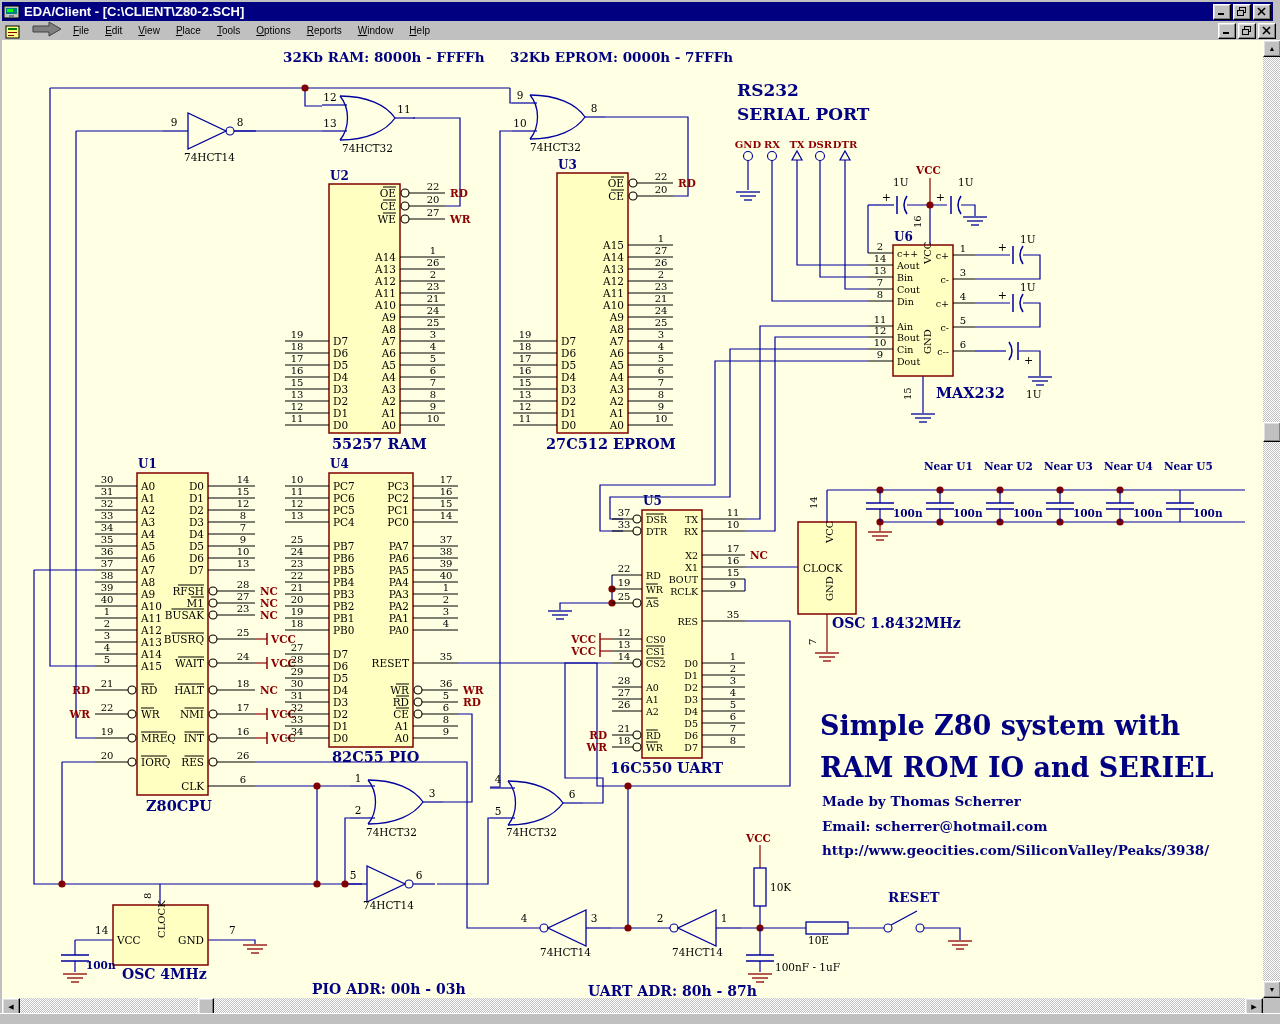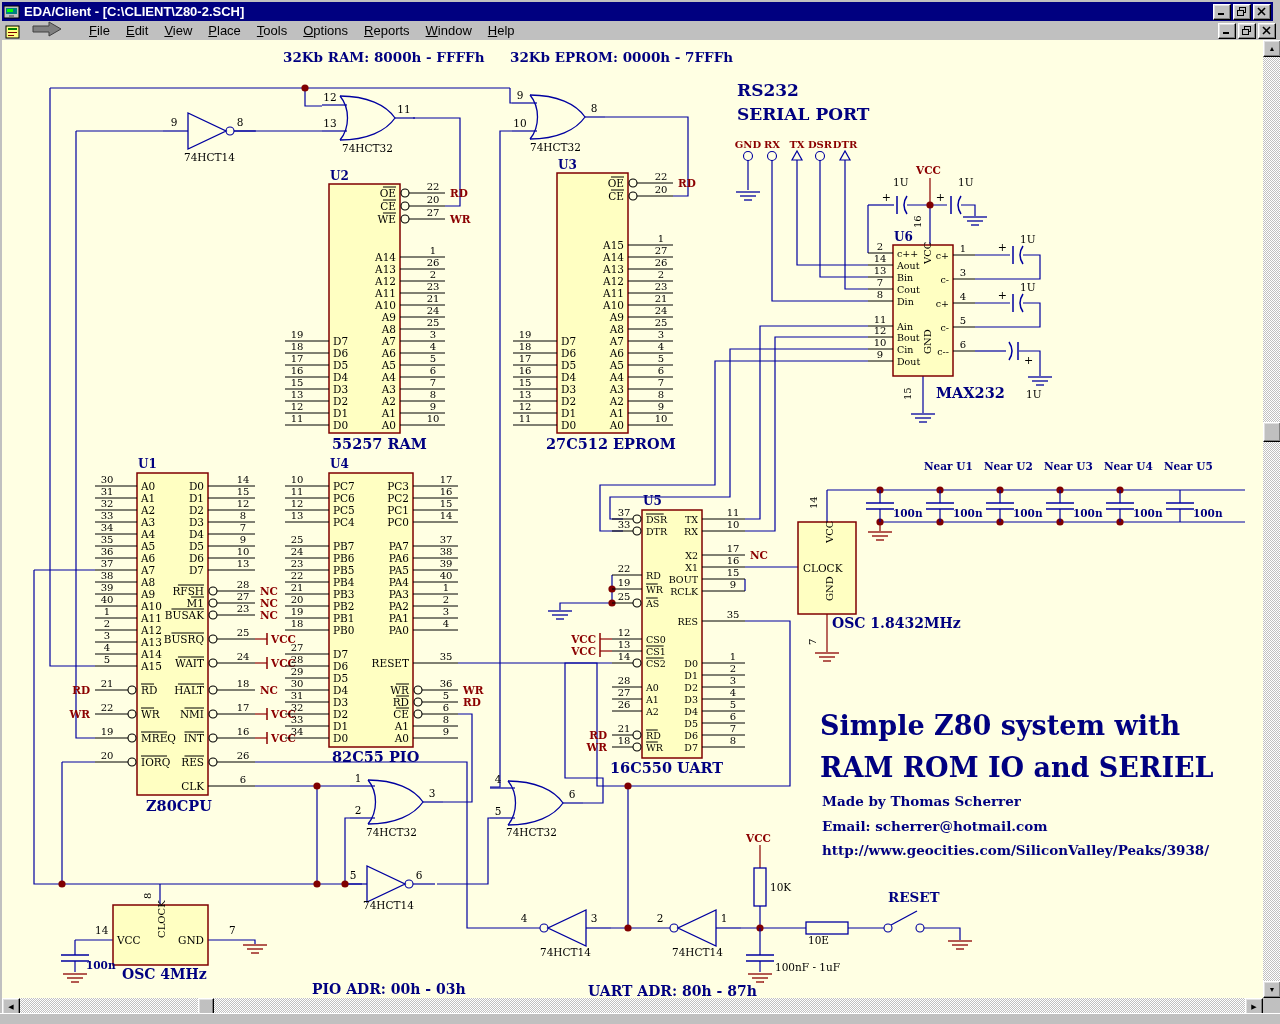--- a/index.html
+++ b/index.html
@@ -10,21 +10,21 @@
   .titlebar .title{color:#fff;font-weight:bold;font-size:13px;margin-left:4px;white-space:nowrap;}
   .appicon{width:16px;height:14px;display:inline-block;}
   .winbtns{margin-left:auto;display:flex;gap:2px;}
   .btn95{width:16px;height:14px;background:#c0c0c0;position:relative;
     border-top:1px solid #fff;border-left:1px solid #fff;
     border-right:1px solid #000;border-bottom:1px solid #000;
     box-shadow:inset -1px -1px 0 #808080,inset 1px 1px 0 #dfdfdf;
     display:flex;align-items:center;justify-content:center;}
   .menubar{position:absolute;left:2px;top:21px;right:2px;height:19px;background:#c0c0c0;
     display:flex;align-items:center;}
-  .menu-items{display:flex;align-items:center;font-size:13px;color:#000;margin-left:16px;}
+  .menu-items{display:flex;align-items:center;font-size:10px;color:#000;margin-left:0;}
   .menu-items .mi{padding:1px 8px;cursor:default;}
   .canvas{position:absolute;left:2px;top:40px;width:1261px;height:958px;background:#ffffe3;overflow:hidden;}
   .dither{background:#fff;
     background-image:linear-gradient(45deg,#c0c0c0 25%,transparent 25%,transparent 75%,#c0c0c0 75%),
                      linear-gradient(45deg,#c0c0c0 25%,transparent 25%,transparent 75%,#c0c0c0 75%);
     background-size:2px 2px;background-position:0 0,1px 1px;}
   .vsb{position:absolute;right:0;top:40px;width:17px;height:958px;}
   .hsb{position:absolute;left:2px;top:998px;width:1261px;height:16px;}
   .sbbtn{position:absolute;background:#c0c0c0;
     border-top:1px solid #fff;border-left:1px solid #fff;border-right:1px solid #000;border-bottom:1px solid #000;

